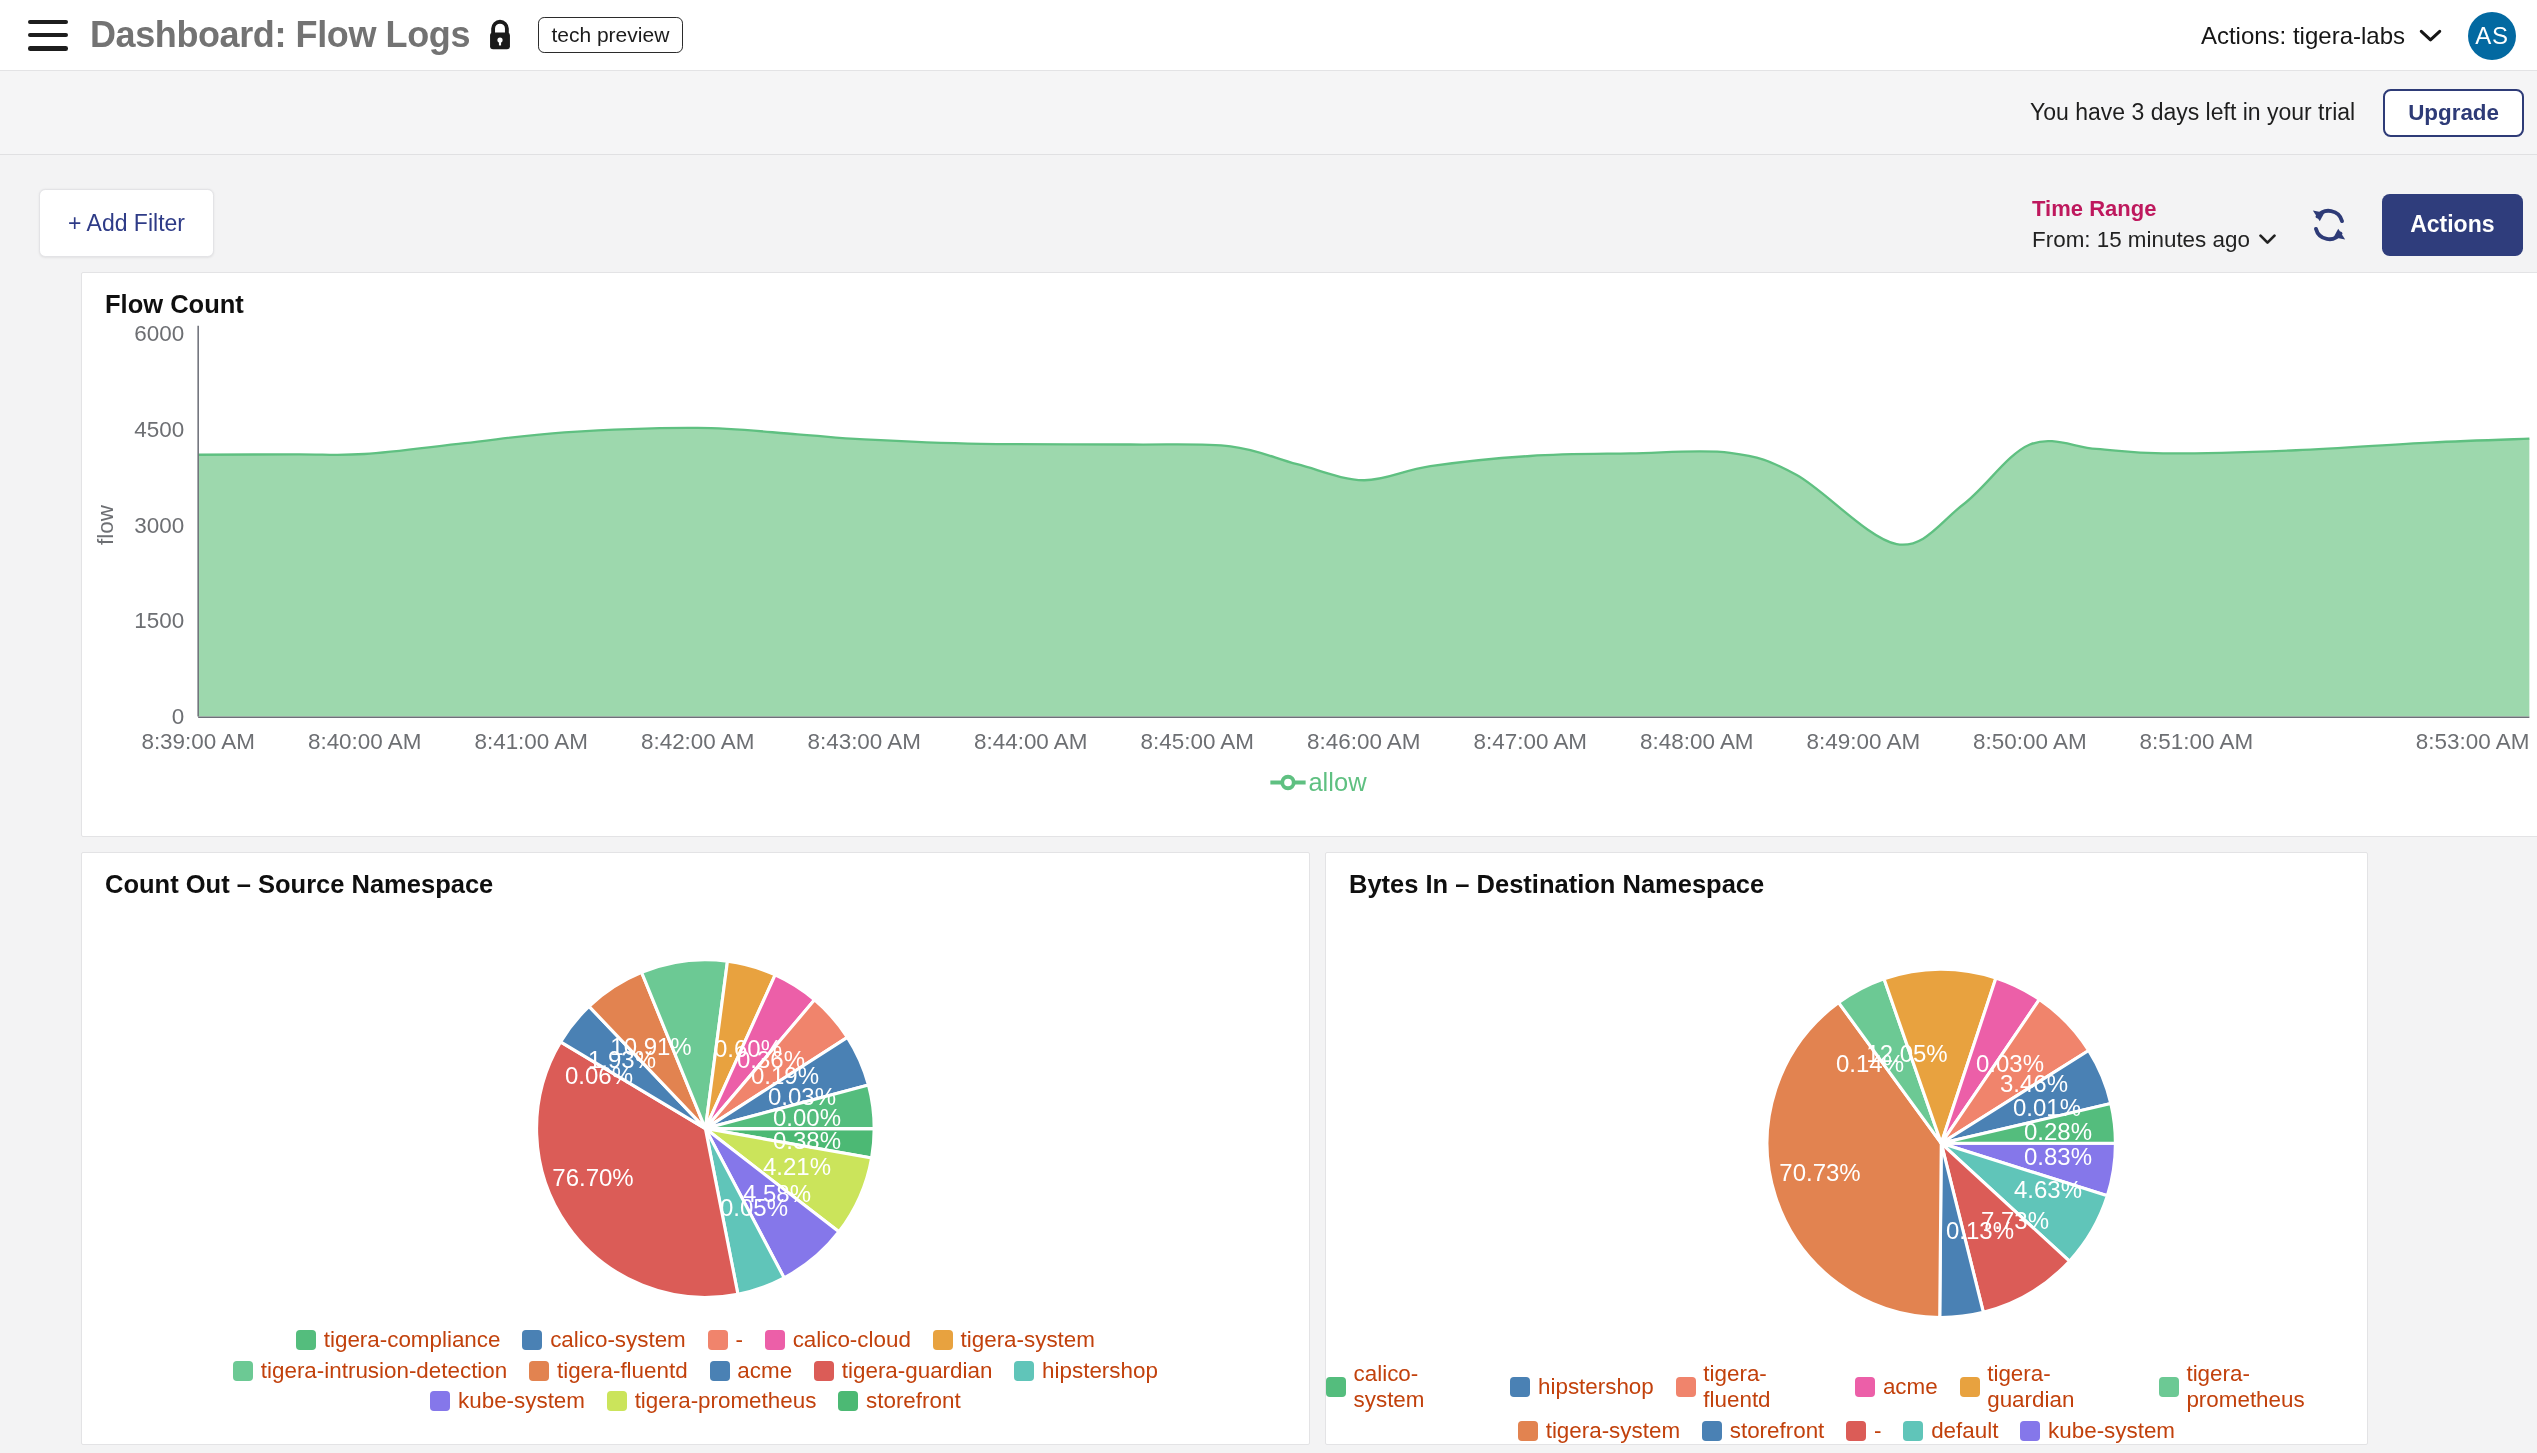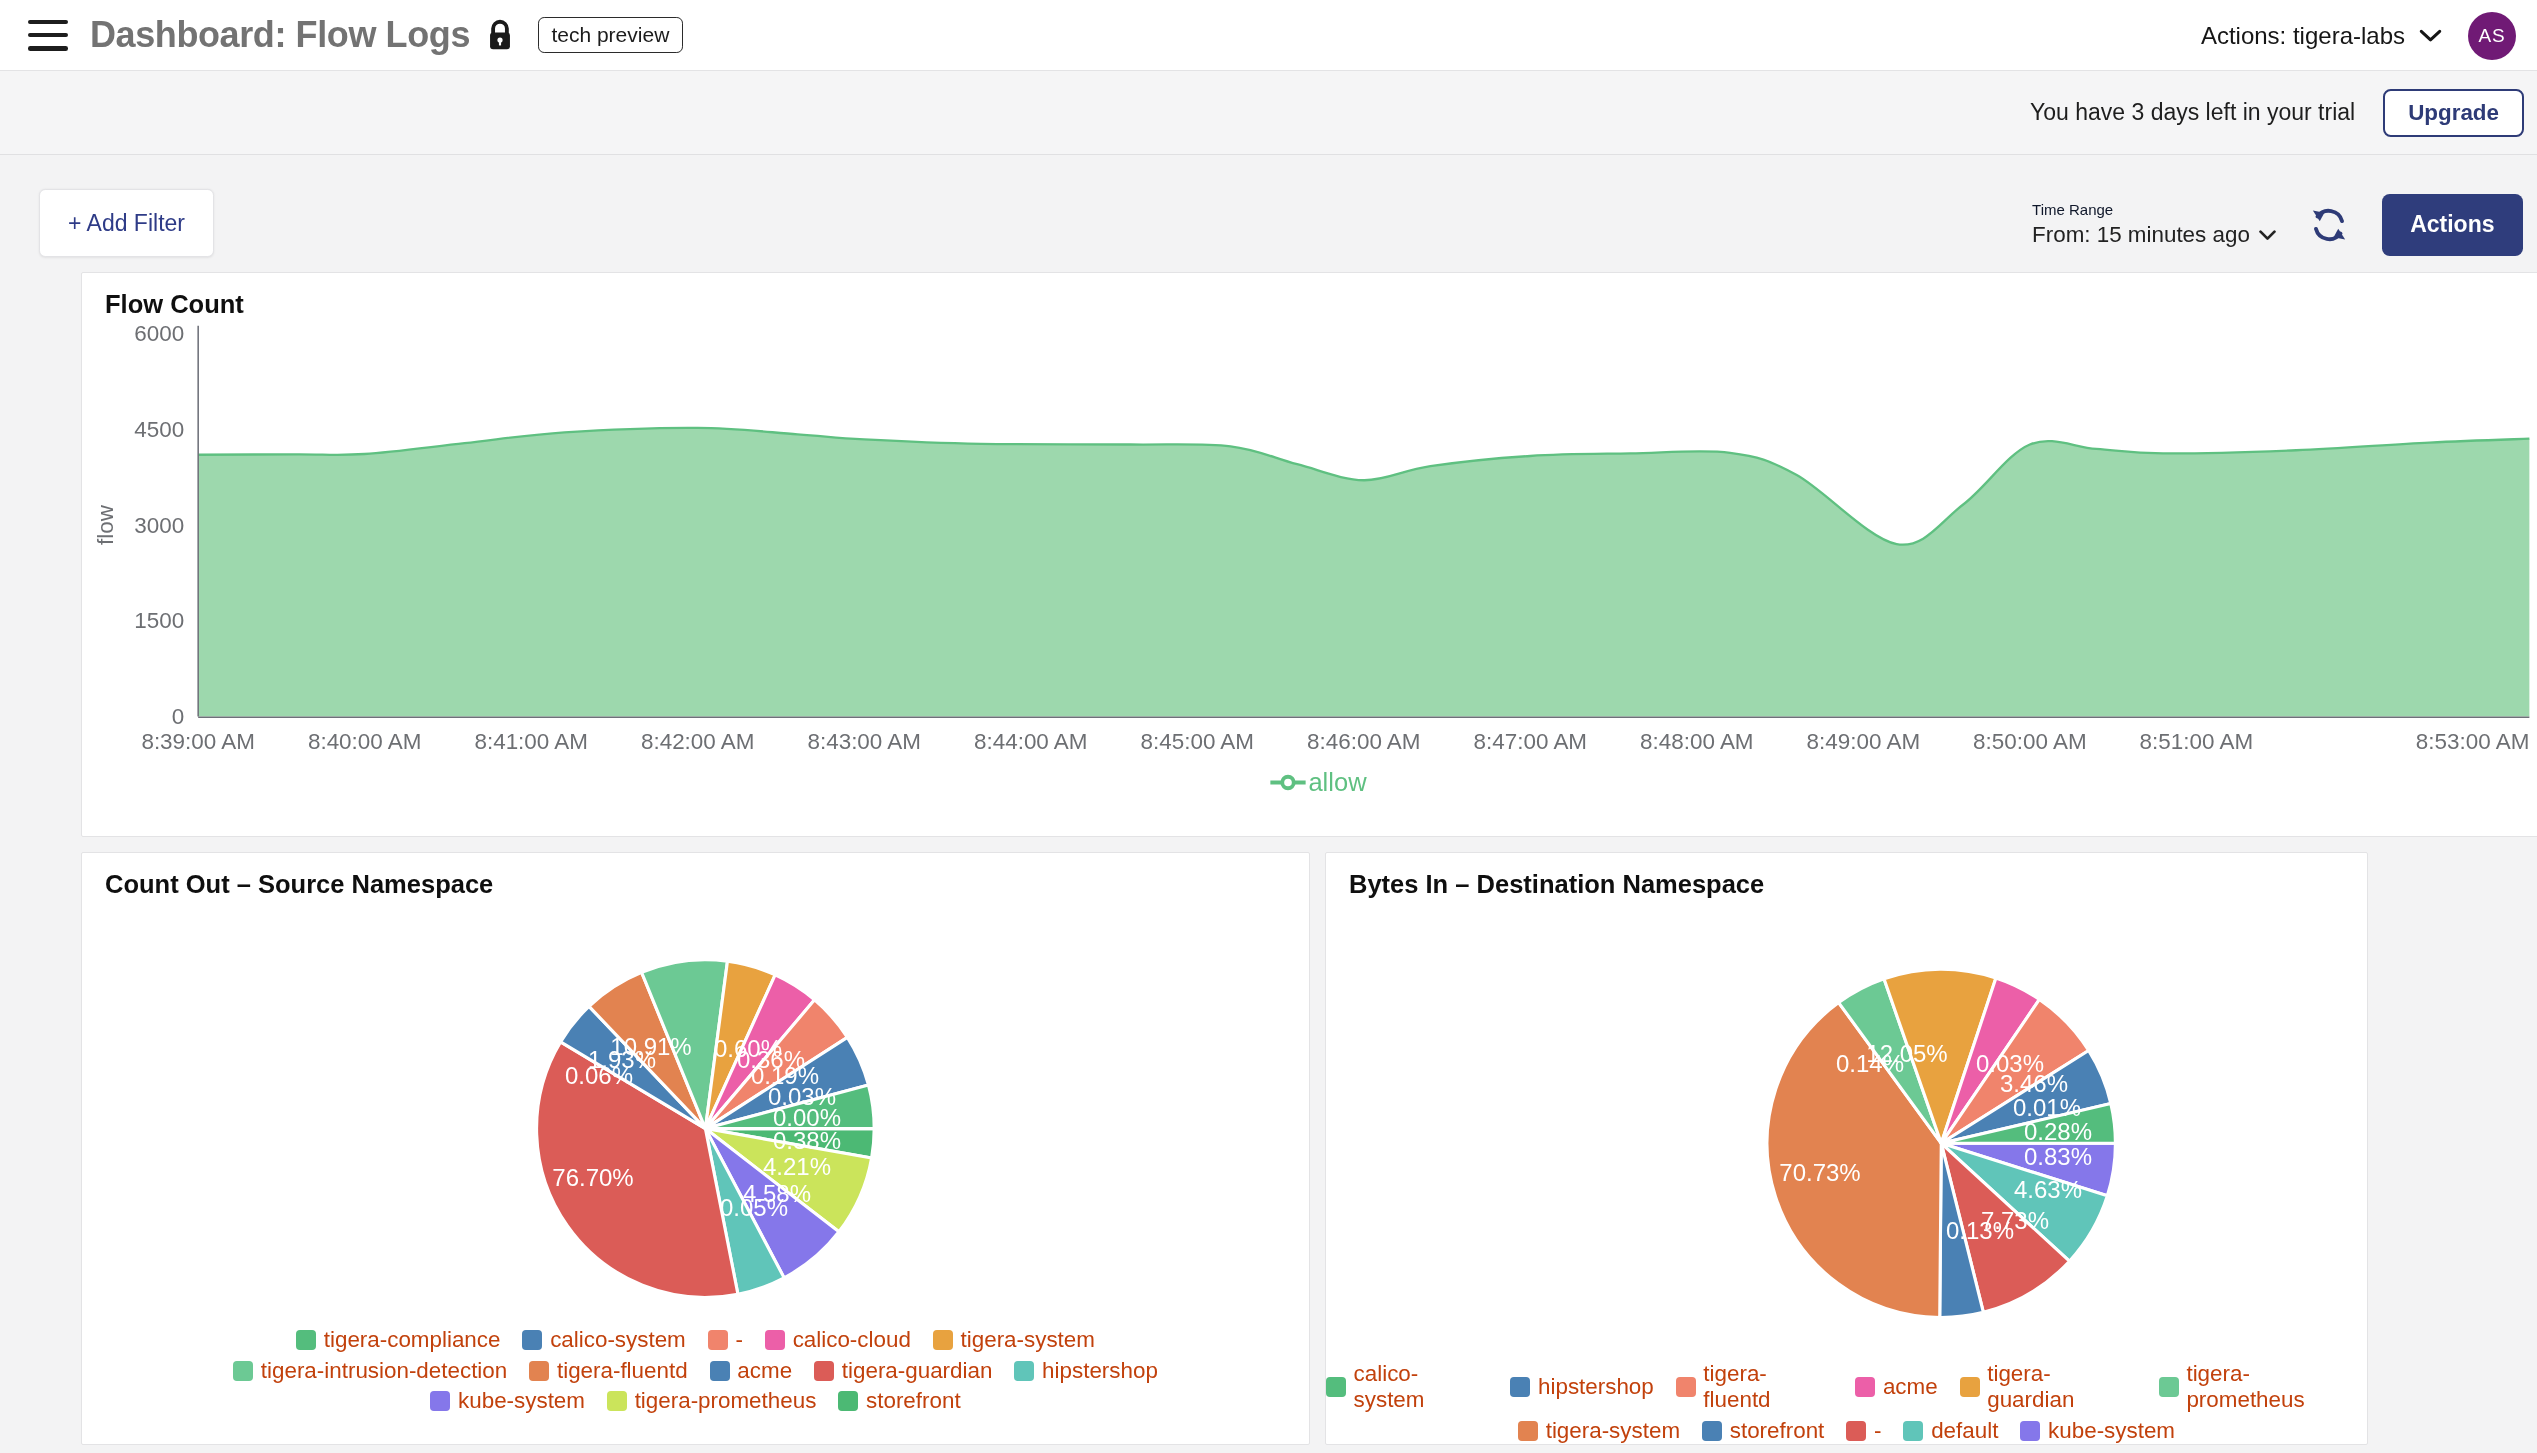--- a/index.html
+++ b/index.html
@@ -12,38 +12,38 @@
     border-bottom:1.5px solid #e3e3e5; display:flex; align-items:center; }
   .hamburger { width:40px; height:31px; margin-left:28px; display:flex; flex-direction:column;
     justify-content:space-between; cursor:pointer; }
   .hamburger span { display:block; height:4.6px; background:#1d1d1d; border-radius:2.3px; }
   .page-title { font-size:36px; font-weight:700; letter-spacing:-0.4px; margin-left:22px; color:#737373; }
   .lock { margin-left:17px; }
   .badge { margin-left:25px; border:1.5px solid #2b2b2b; border-radius:6.2px; background:#fff;
     font-size:21px; padding:5.4px 12.4px; color:#1c1c1c; }
   .header-right { position:absolute; right:22px; top:0; height:71px; display:flex; align-items:center; gap:26px; }
   .cluster { display:flex; align-items:center; gap:14px; font-size:24px; color:#161616; cursor:pointer; }
-  .avatar { width:48px; height:48px; border-radius:50%; background:#701a75; color:#fff;
-    display:flex; align-items:center; justify-content:center; font-size:19px; letter-spacing:0.8px; cursor:pointer; }
+  .avatar { width:48px; height:48px; border-radius:50%; background:#0369a1; color:#fff;
+    display:flex; align-items:center; justify-content:center; font-size:24px; letter-spacing:0.8px; cursor:pointer; }
 
   
   .trialbar { position:absolute; top:71px; left:0; width:100%; height:84px; background:#f5f5f6;
     border-bottom:1.5px solid #e0e0e2; display:flex; align-items:center; justify-content:flex-end; padding-right:14px; }
   .trial-msg { font-size:23px; color:#1e1e1e; margin-right:28px; }
   .upgrade-btn { height:48px; padding:0 23px; background:#fff; border:2.3px solid #2e3b77; border-radius:7.7px;
     color:#2e3b77; font-size:22.4px; font-weight:700; font-family:inherit; cursor:pointer; }
 
   
   .toolbar { position:absolute; top:180px; left:0; width:100%; height:89px; }
   .addfilter-btn { position:absolute; left:39px; top:9.3px; height:68px; padding:0 28px; background:#fff;
     border:1.5px solid #e3e3e6; border-radius:6.2px; box-shadow:0 0.8px 2.3px rgba(0,0,0,.07);
     color:#2e3b87; font-size:23px; font-family:inherit; cursor:pointer; }
   .toolbar-right { position:absolute; right:15.5px; top:0; height:89px; display:flex; align-items:center; gap:33px; }
   .timerange { cursor:pointer; }
-  .tr-title { font-size:15px; font-weight:400; color:#0f172a; }
+  .tr-title { font-size:22px; font-weight:700; color:#be185d; }
   .tr-value { font-size:22.4px; color:#222; display:flex; align-items:center; gap:9.3px; margin-top:4.6px; }
   .refresh { cursor:pointer; }
   .actions-btn { height:62px; padding:0 28px; background:#2f3d7c; border:none; border-radius:7.7px;
     color:#fff; font-size:23px; font-weight:600; font-family:inherit; cursor:pointer; }
 
   
   .card { position:absolute; background:#fff; border:0.8px solid #e3e3e5; border-radius:2px;margin-left:42px; }
   .card h2 { font-size:25.5px; font-weight:700; color:#0f0f0f; position:absolute; left:23px; top:17px; }
   .flowcard { left:39px; top:272px; width:2473px; height:565px; }
   #flow-svg { position:absolute; left:0; top:0; }

